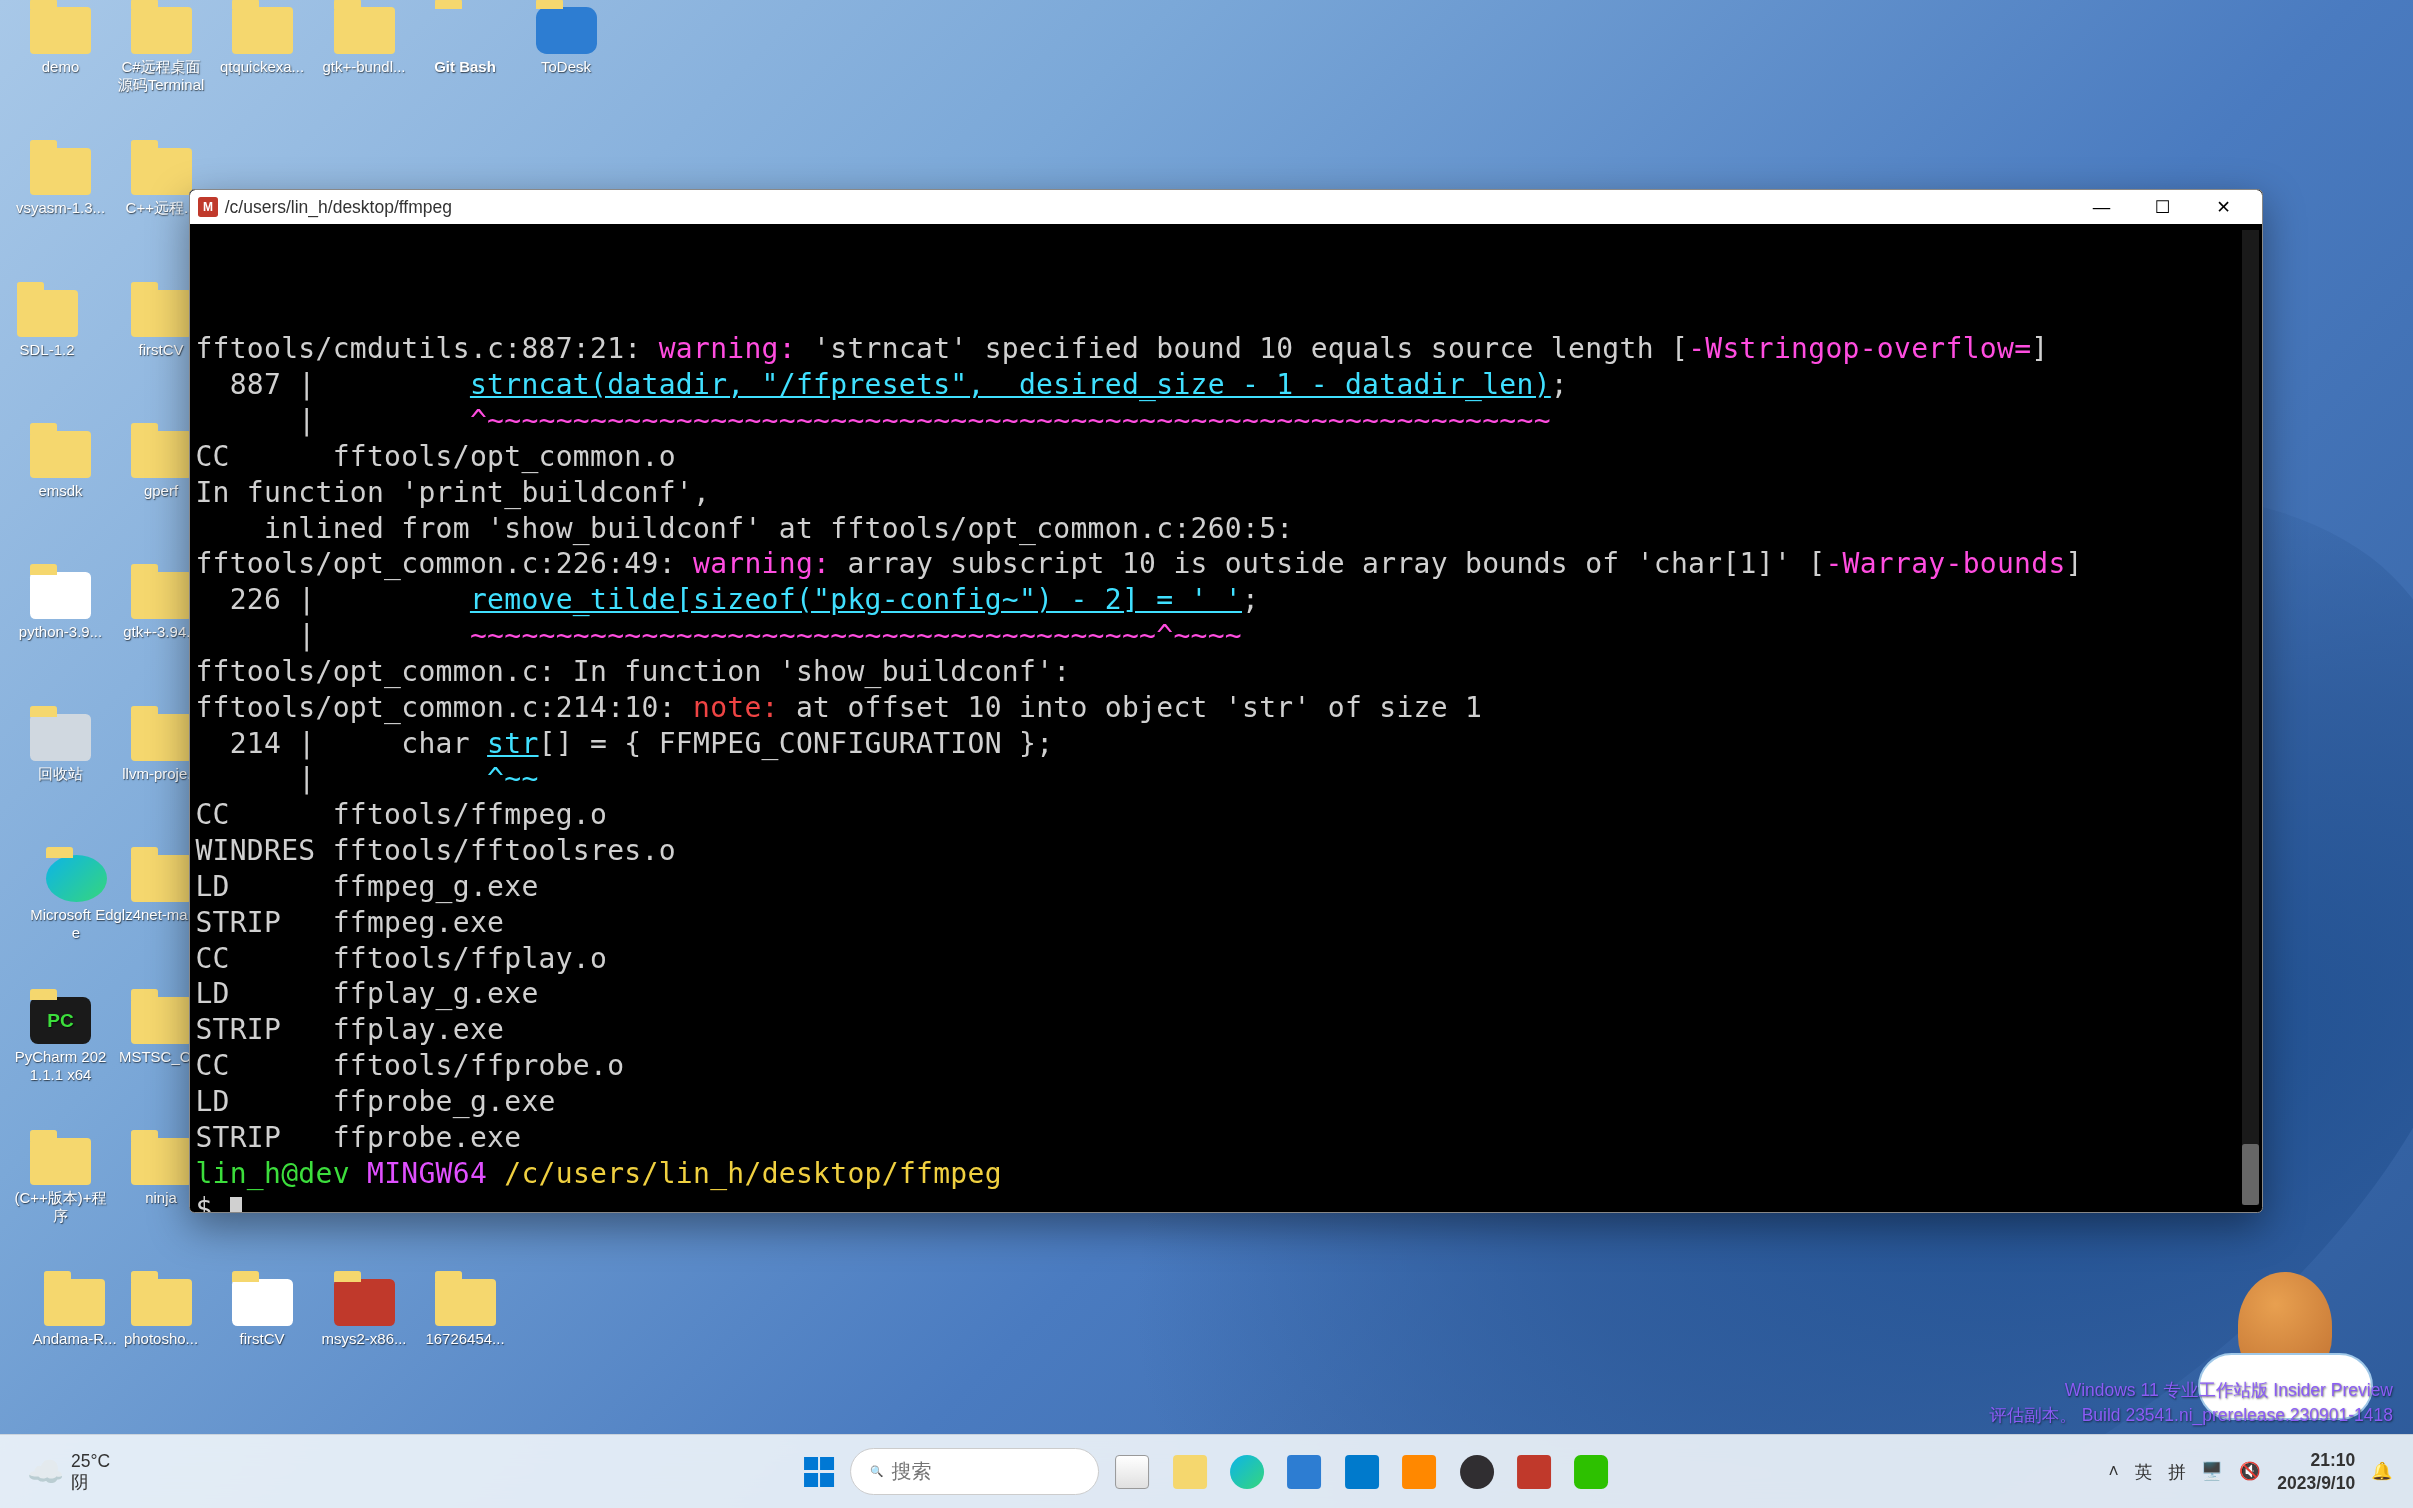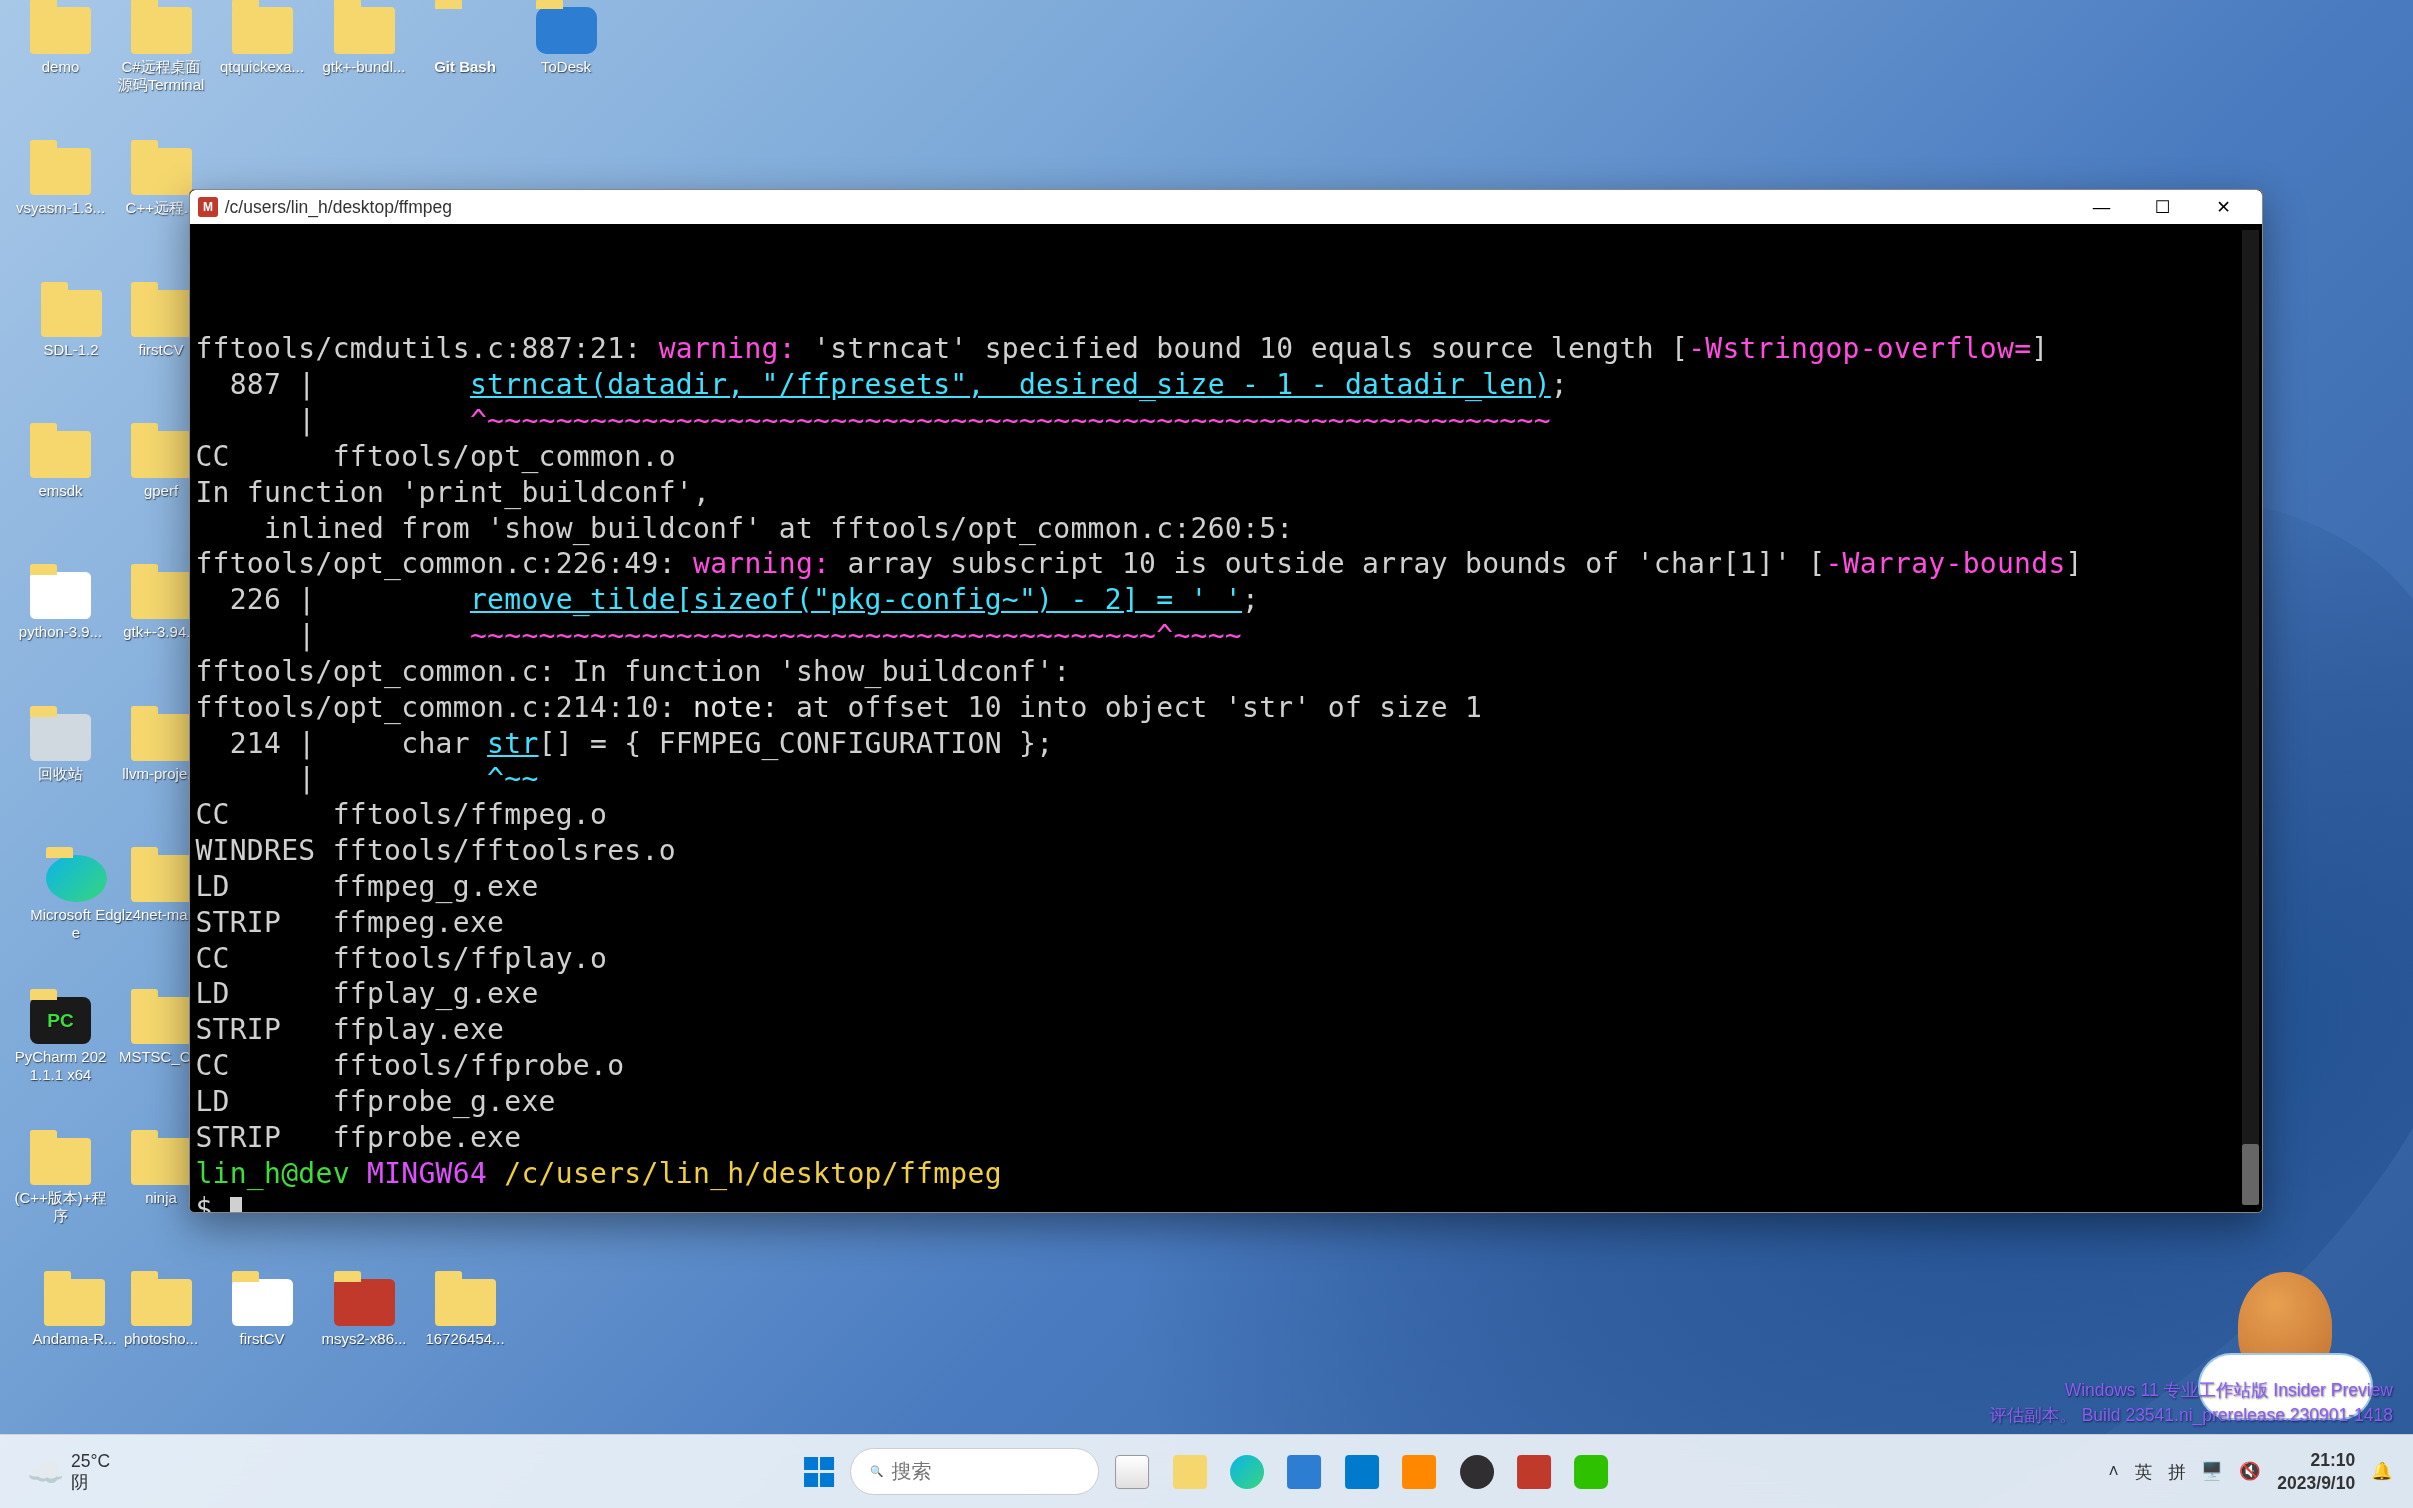--- a/index.html
+++ b/index.html
@@ -88,21 +88,21 @@
 }
 .terminal-body .scrollbar-thumb {
   position: absolute; bottom: 0; width: 100%; height: 61px;
   background: #666; border-radius: 2.7px;
 }
 .c-warn { color: #ff4de0; }
 .c-flag { color: #ff4de0; }
 .c-uline { text-decoration: underline; color: #40e0ff; }
 .c-cyan { color: #40e0ff; }
 .c-tilde { color: #ff4de0; }
-.c-note { color: #e5e5e5; margin-top: 36px; }
+.c-note { color: #ef4444; margin-top: 36px; }
 .c-green { color: #3cde3c; }
 .c-purple { color: #e050ff; }
 .c-yellow { color: #f0d040; }
 .cursor { display: inline-block; width: 12px; height: 28px; background: #d0d0d0; vertical-align: text-bottom; animation: blink 1s infinite; }
 @keyframes blink { 50% { opacity: 0; } }
 
 
 .taskbar {
   position: absolute; bottom: 0; left: 0; width: 100%;
   height: 74px; background: rgba(240,245,250,0.9);
@@ -199,21 +199,21 @@
       <div class="icon-label">ToDesk</div>
     </div>
     <div class="icon" style="left: 13.5px; top: 148px;">
       <div class="icon-img"></div>
       <div class="icon-label">vsyasm-1.3...</div>
     </div>
     <div class="icon" style="left: 114px; top: 148px;">
       <div class="icon-img"></div>
       <div class="icon-label">C++远程...</div>
     </div>
-    <div class="icon" style="left: 24px; top: 290px;">
+    <div class="icon" style="left: 0; top: 290px;">
       <div class="icon-img"></div>
       <div class="icon-label">SDL-1.2</div>
     </div>
     <div class="icon" style="left: 114px; top: 290px;">
       <div class="icon-img"></div>
       <div class="icon-label">firstCV</div>
     </div>
     <div class="icon" style="left: 13.5px; top: 431px;">
       <div class="icon-img"></div>
       <div class="icon-label">emsdk</div>

